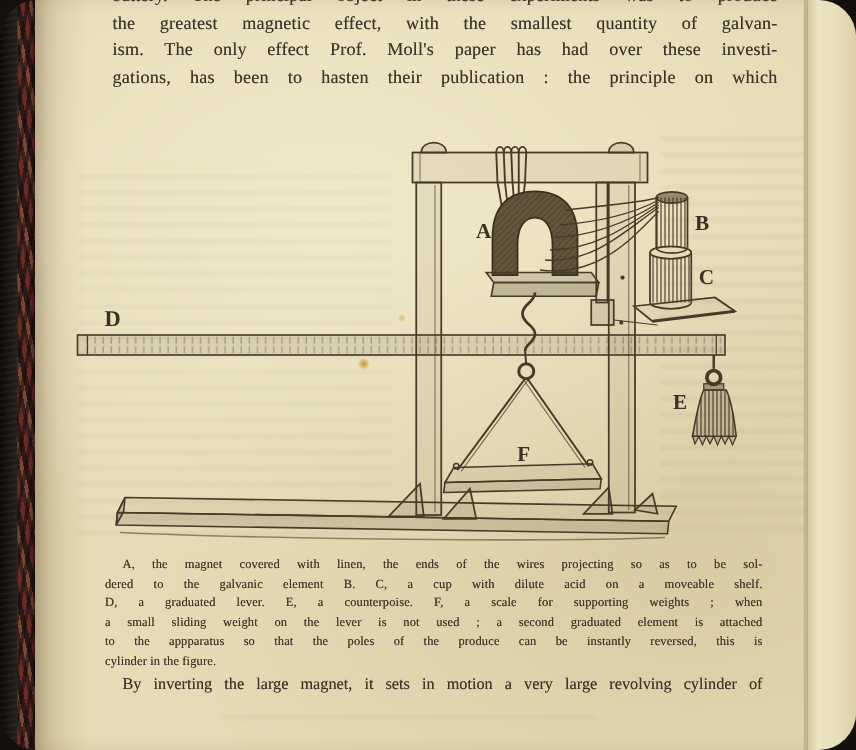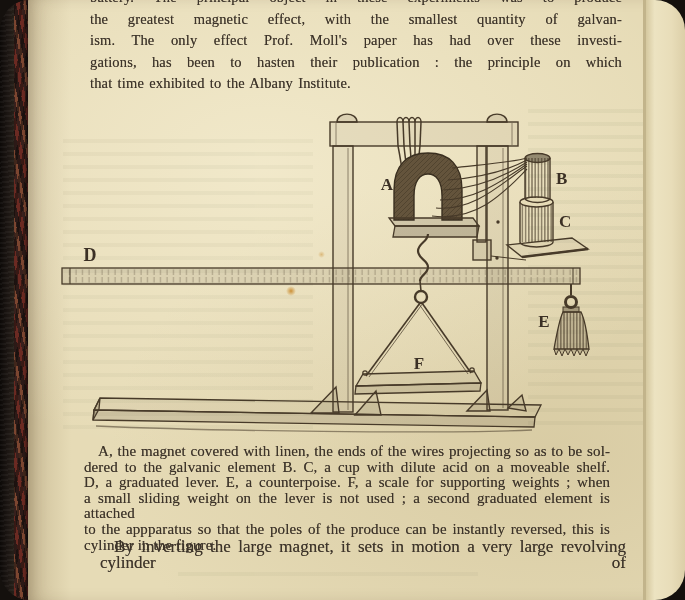--- a/index.html
+++ b/index.html
@@ -54,22 +54,22 @@
   .spot2{left:318px;top:251px;width:7px;height:7px;opacity:.55;
     background:radial-gradient(circle, rgba(198,130,30,0.8), rgba(198,130,30,0) 70%);}
 
   
   .blocktext{position:absolute;color:#3d342a;text-shadow:0 0 .4px rgba(61,52,42,.65);}
   .line{display:block;text-align:justify;text-align-last:justify;}
   .line.last{text-align-last:left;}
   .line.indent{text-indent:14px;}
 
   .top-paragraph{left:90px;top:-13px;width:532px;font-size:14.5px;line-height:21.5px;letter-spacing:.15px;word-spacing:1.5px;}
-  .caption{left:84px;top:444px;width:526px;font-size:15px;line-height:15.6px;letter-spacing:.1px;}
-  .closing{left:84px;top:539px;width:526px;font-size:17px;line-height:15.8px;margin-left:16px;}
+  .caption{left:84px;top:444px;width:526px;font-size:10px;line-height:15.6px;letter-spacing:.1px;}
+  .closing{left:84px;top:539px;width:526px;font-size:13px;line-height:15.8px;}
 
   .figure-wrap{position:absolute;left:60px;top:108px;width:585px;height:332px;}
 </style>
 </head>
 <body>
 
 <div class="stage">
 
   <div class="binding-black"></div>
   <div class="binding-marble"></div>
@@ -84,21 +84,20 @@
   <div class="page-right"></div>
 
   <div class="spot spot1"></div>
   <div class="spot spot2"></div>
 
   <div class="blocktext top-paragraph">
     <span class="line">battery. The principal object in these experiments was to produce</span>
     <span class="line">the greatest magnetic effect, with the smallest quantity of galvan-</span>
     <span class="line">ism. The only effect Prof. Moll's paper has had over these investi-</span>
     <span class="line">gations, has been to hasten their publication : the principle on which</span>
-    <span class="line last">that time exhibited to the Albany Institute.</span>
   </div>
 
   <div class="figure-wrap">
     <svg width="585" height="332" viewBox="0 0 585 332">
       <defs>
         <pattern id="hatchV" width="3.2" height="6" patternUnits="userSpaceOnUse">
           <path d="M1.6,0 V6" stroke="#473a29" stroke-width="0.9"></path>
         </pattern>
         <pattern id="hatchD" width="5" height="5" patternUnits="userSpaceOnUse">
           <path d="M0,5 L5,0" stroke="#2f2718" stroke-width="0.8"></path>

